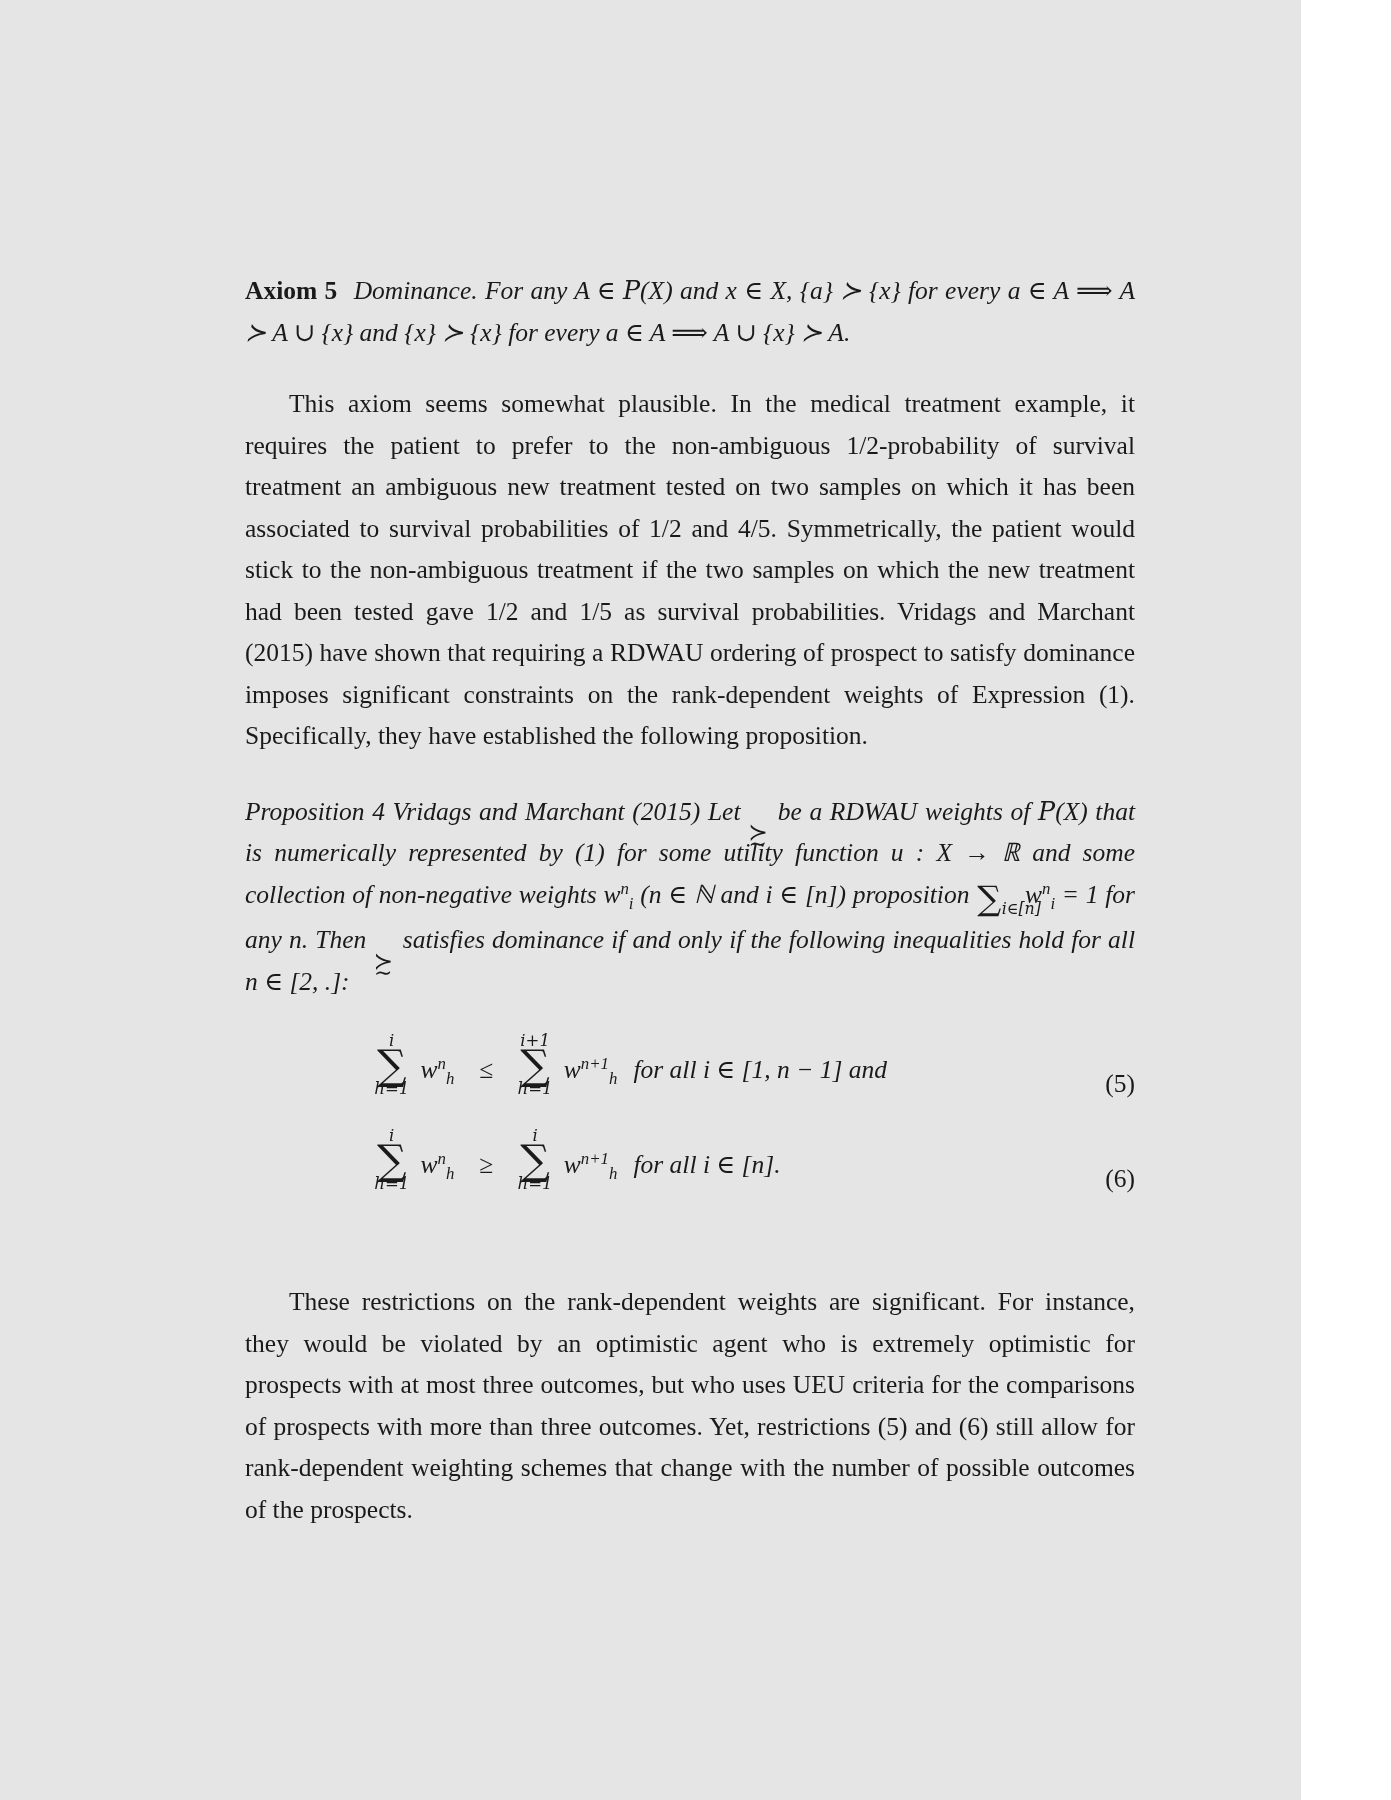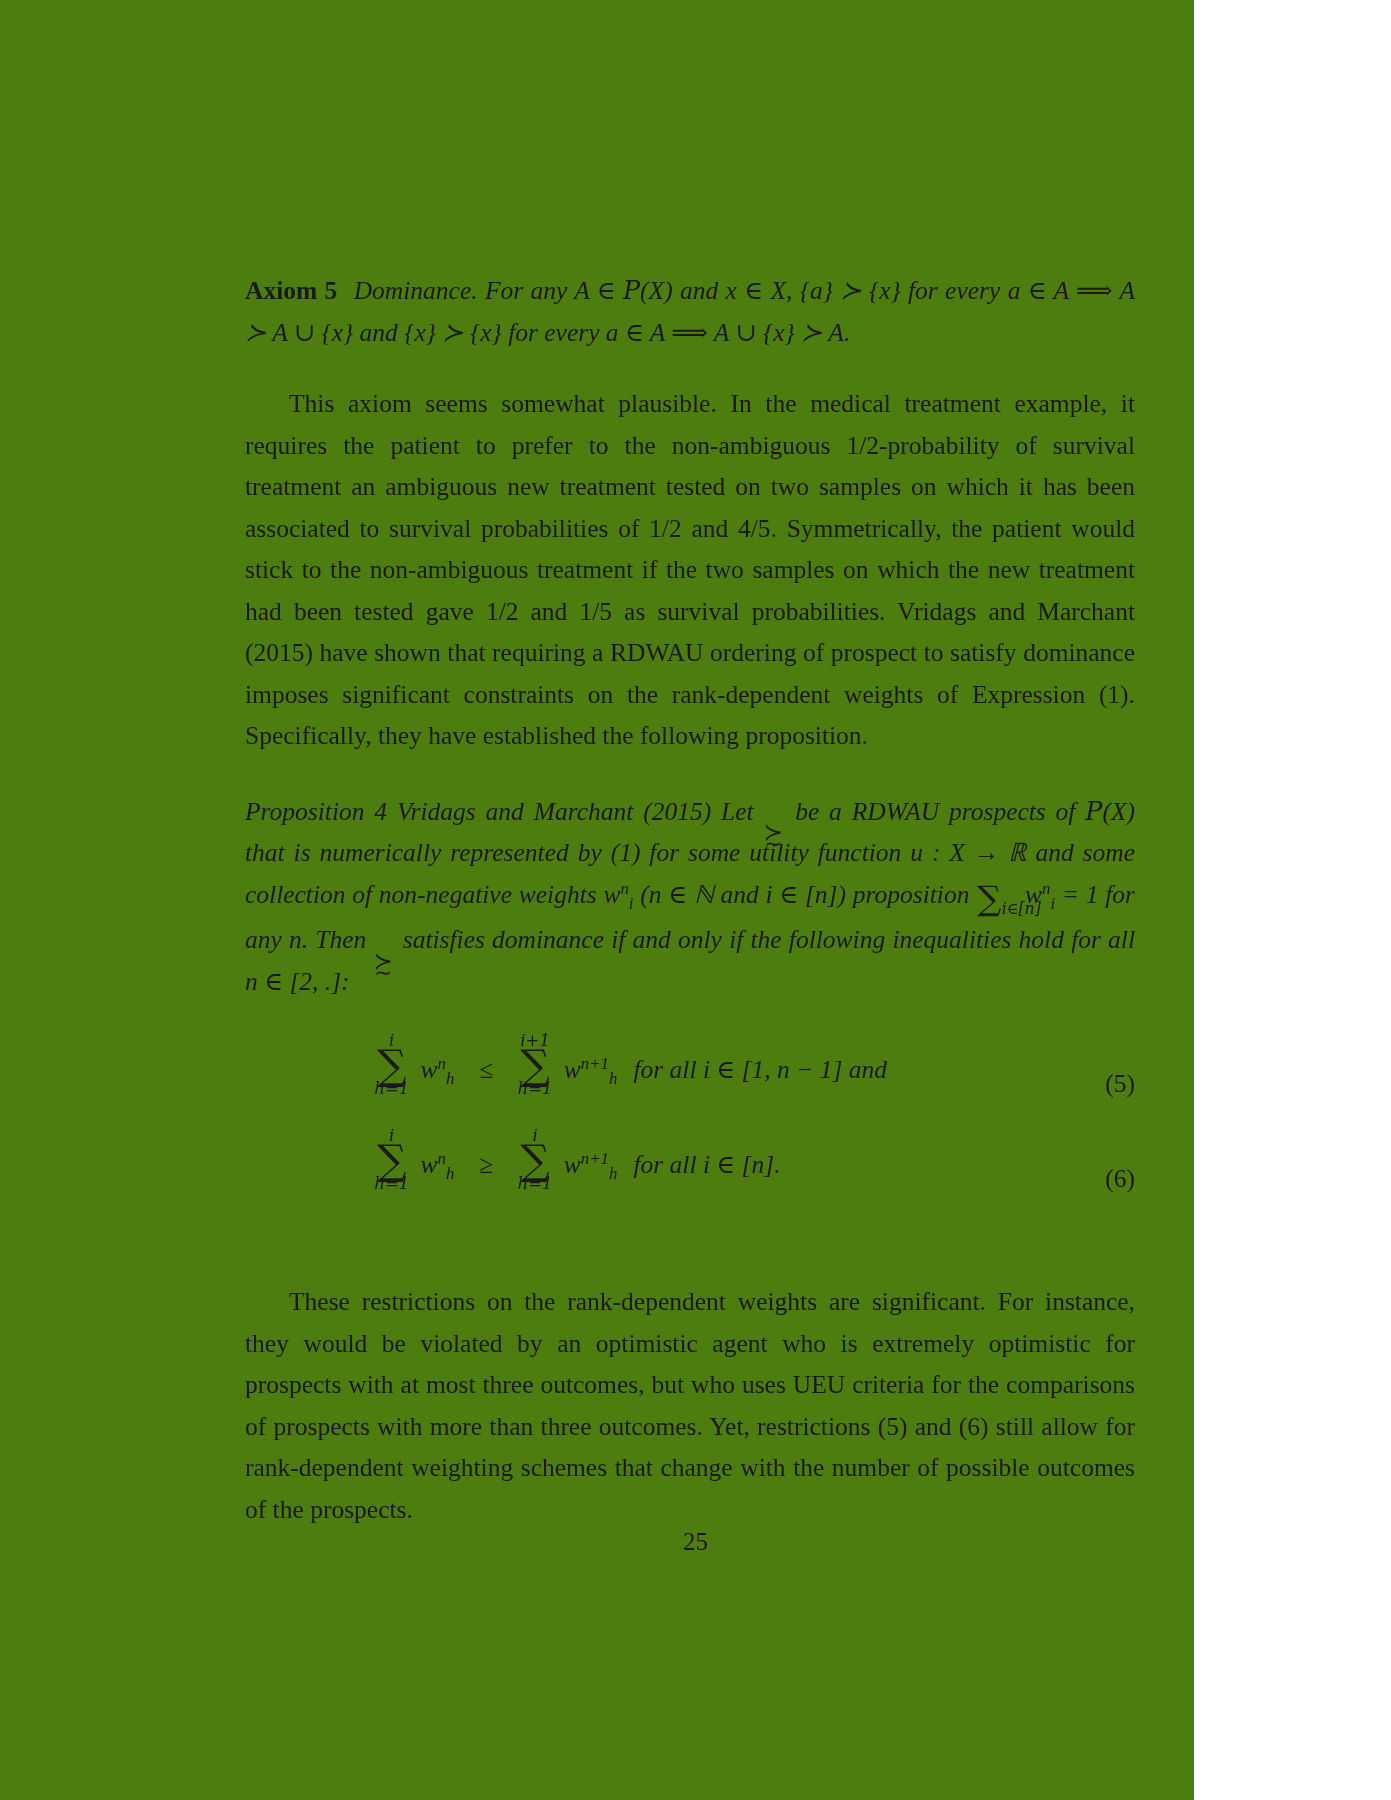--- a/index.html
+++ b/index.html
@@ -11,23 +11,23 @@
     width: 1391px;
     height: 1800px;
     position: relative;
     font-family: "Liberation Serif", "DejaVu Serif", serif;
     color: #1a1a1a;
     overflow: hidden;
   }
   .page {
     position: absolute;
     left: 0; top: 0;
-    width: 1194px;
+    width: 1301px;
     height: 1800px;
-    background: #4d7c0f;
+    background: #e5e5e5;
   }
   .textblock {
     position: absolute;
     left: 245px;
     top: 270px;
     width: 890px;
   }
   p {
     margin: 0;
     font-size: 25.5px;
@@ -182,21 +182,21 @@
       <span>a ∈ A ⟹ A ≻ A ∪ {x} and {x} ≻ {x} for every a ∈ A ⟹ A ∪ {x} ≻ A.</span>
     </p>
 
     <p class="body-par">This axiom seems somewhat plausible. In the medical treatment example, it requires the patient to prefer to the non-ambiguous 1/2-probability of survival treatment an ambiguous new treatment tested on two samples on which it has been associated to survival probabilities of 1/2 and 4/5. Symmetrically, the patient would stick to the non-ambiguous treatment if the two samples on which the new treatment had been tested gave 1/2 and 1/5 as survival probabilities. Vridags and Marchant (2015) have shown that requiring a RDWAU ordering of prospect to satisfy dominance imposes significant constraints on the rank-dependent weights of Expression (1). Specifically, they have established the following proposition.</p>
 
     <p class="prop-par">
       <span class="head">Proposition 4</span><span class="gap"></span>
       <span>Vridags and Marchant (2015)</span>
       <span>Let</span>
       <span class="succsim"><span class="s1">≻</span><span class="s2">∼</span></span>
-      <span>be a RDWAU prospects of</span>
+      <span>be a RDWAU weights of</span>
       <span class="cal">P</span><span>(X) that is numerically represented by (1) for some utility function u :</span>
       <span>X → ℝ and some collection of non-negative weights</span>
       <span class="mi"><span>w</span><sup>n</sup><sub>i</sub></span>
       <span>(n ∈ ℕ and i ∈ [n]) proposition</span>
       <span class="isum"><span>∑</span><span class="lim">i∈[n]</span></span><span class="spw"></span>
       <span class="mi"><span>w</span><sup>n</sup><sub>i</sub></span>
       <span>= 1 for any n. Then</span>
       <span class="succsim"><span class="s1">≻</span><span class="s2">∼</span></span>
       <span>satisfies dominance if and only if the following inequalities hold for all n ∈ [2, .]:</span>
     </p>
@@ -218,15 +218,14 @@
         <span class="bigsum"><span class="up">i</span><span>∑</span><span class="dn">h=1</span></span><span class="mi aftersum"><span>w</span><sup>n</sup><sub>h</sub></span><span class="rel">≥</span><span class="bigsum"><span class="up">i</span><span>∑</span><span class="dn">h=1</span></span><span class="mi aftersum"><span>w</span><sup>n+1</sup><sub>h</sub></span><span class="spw"></span><span>for all i ∈ [n].</span>
       </div>
       <div class="eqnum">(6)</div>
     </div>
   </div>
 
   <div class="textblock" style="top: 1255px;">
     <p class="tail-par">These restrictions on the rank-dependent weights are significant. For instance, they would be violated by an optimistic agent who is extremely optimistic for prospects with at most three outcomes, but who uses UEU criteria for the comparisons of prospects with more than three outcomes. Yet, restrictions (5) and (6) still allow for rank-dependent weighting schemes that change with the number of possible outcomes of the prospects.</p>
   </div>
 
-  <div class="pagenum">25</div>
 
 </div>
 
 </body></html>

